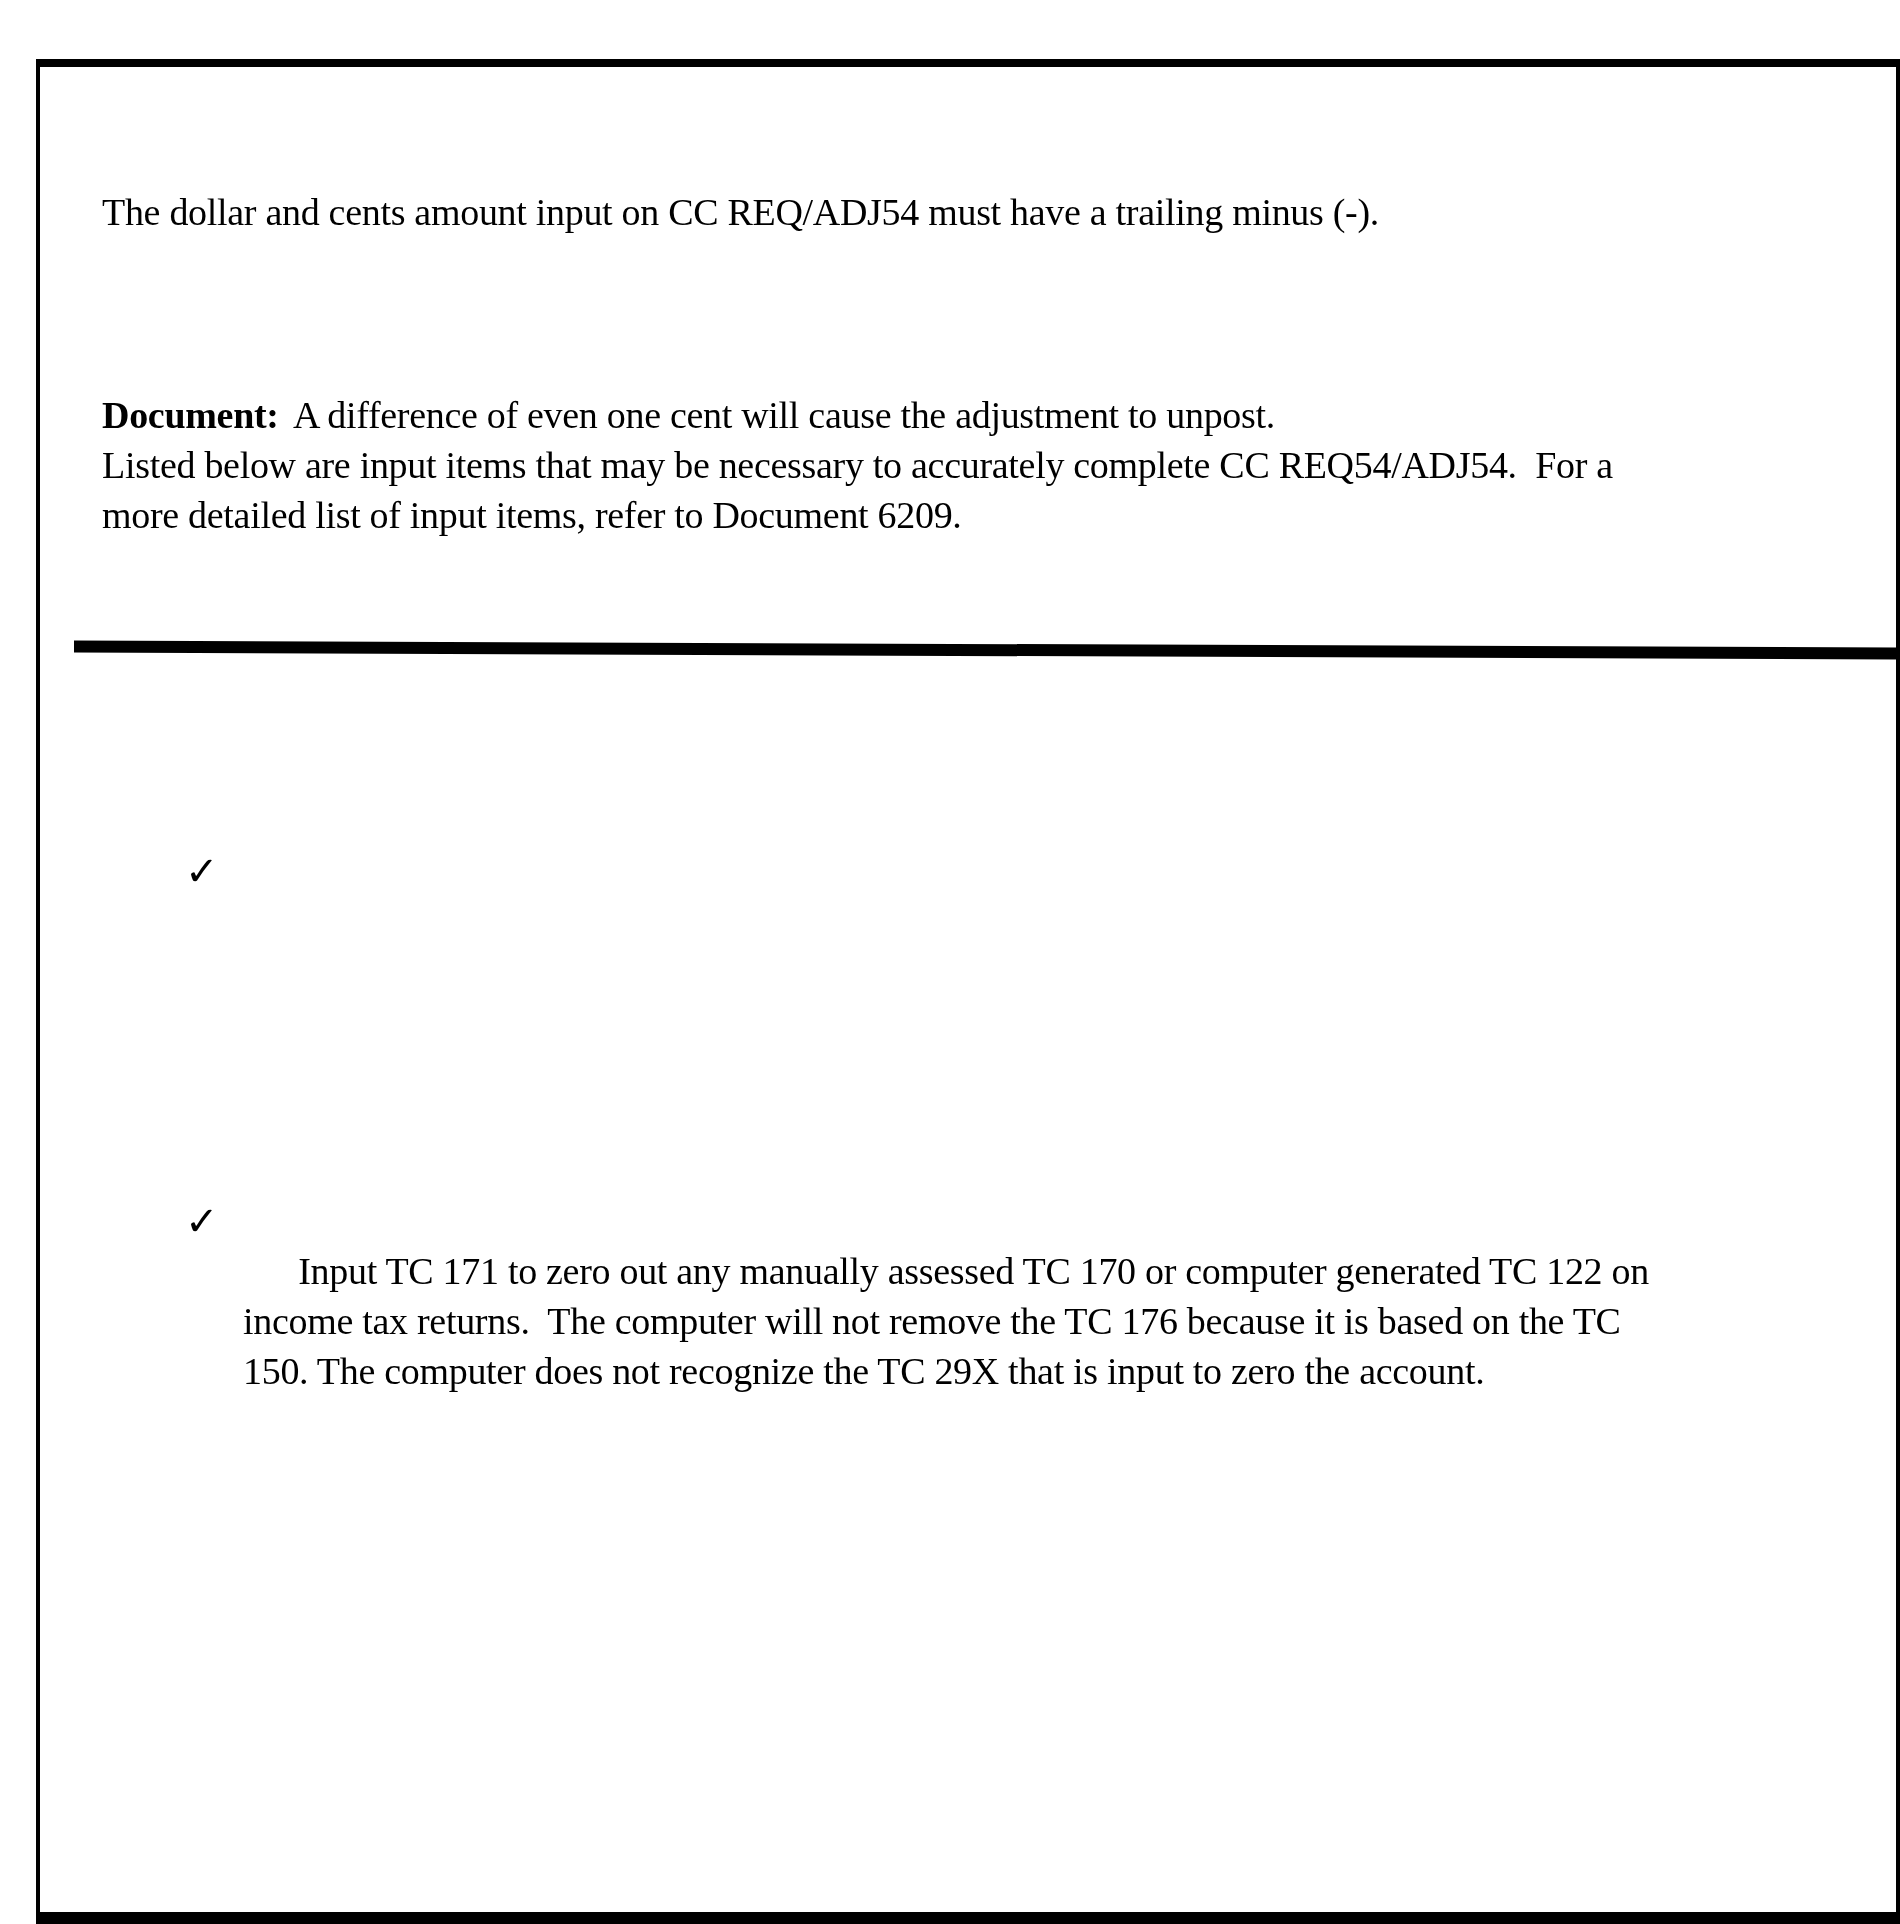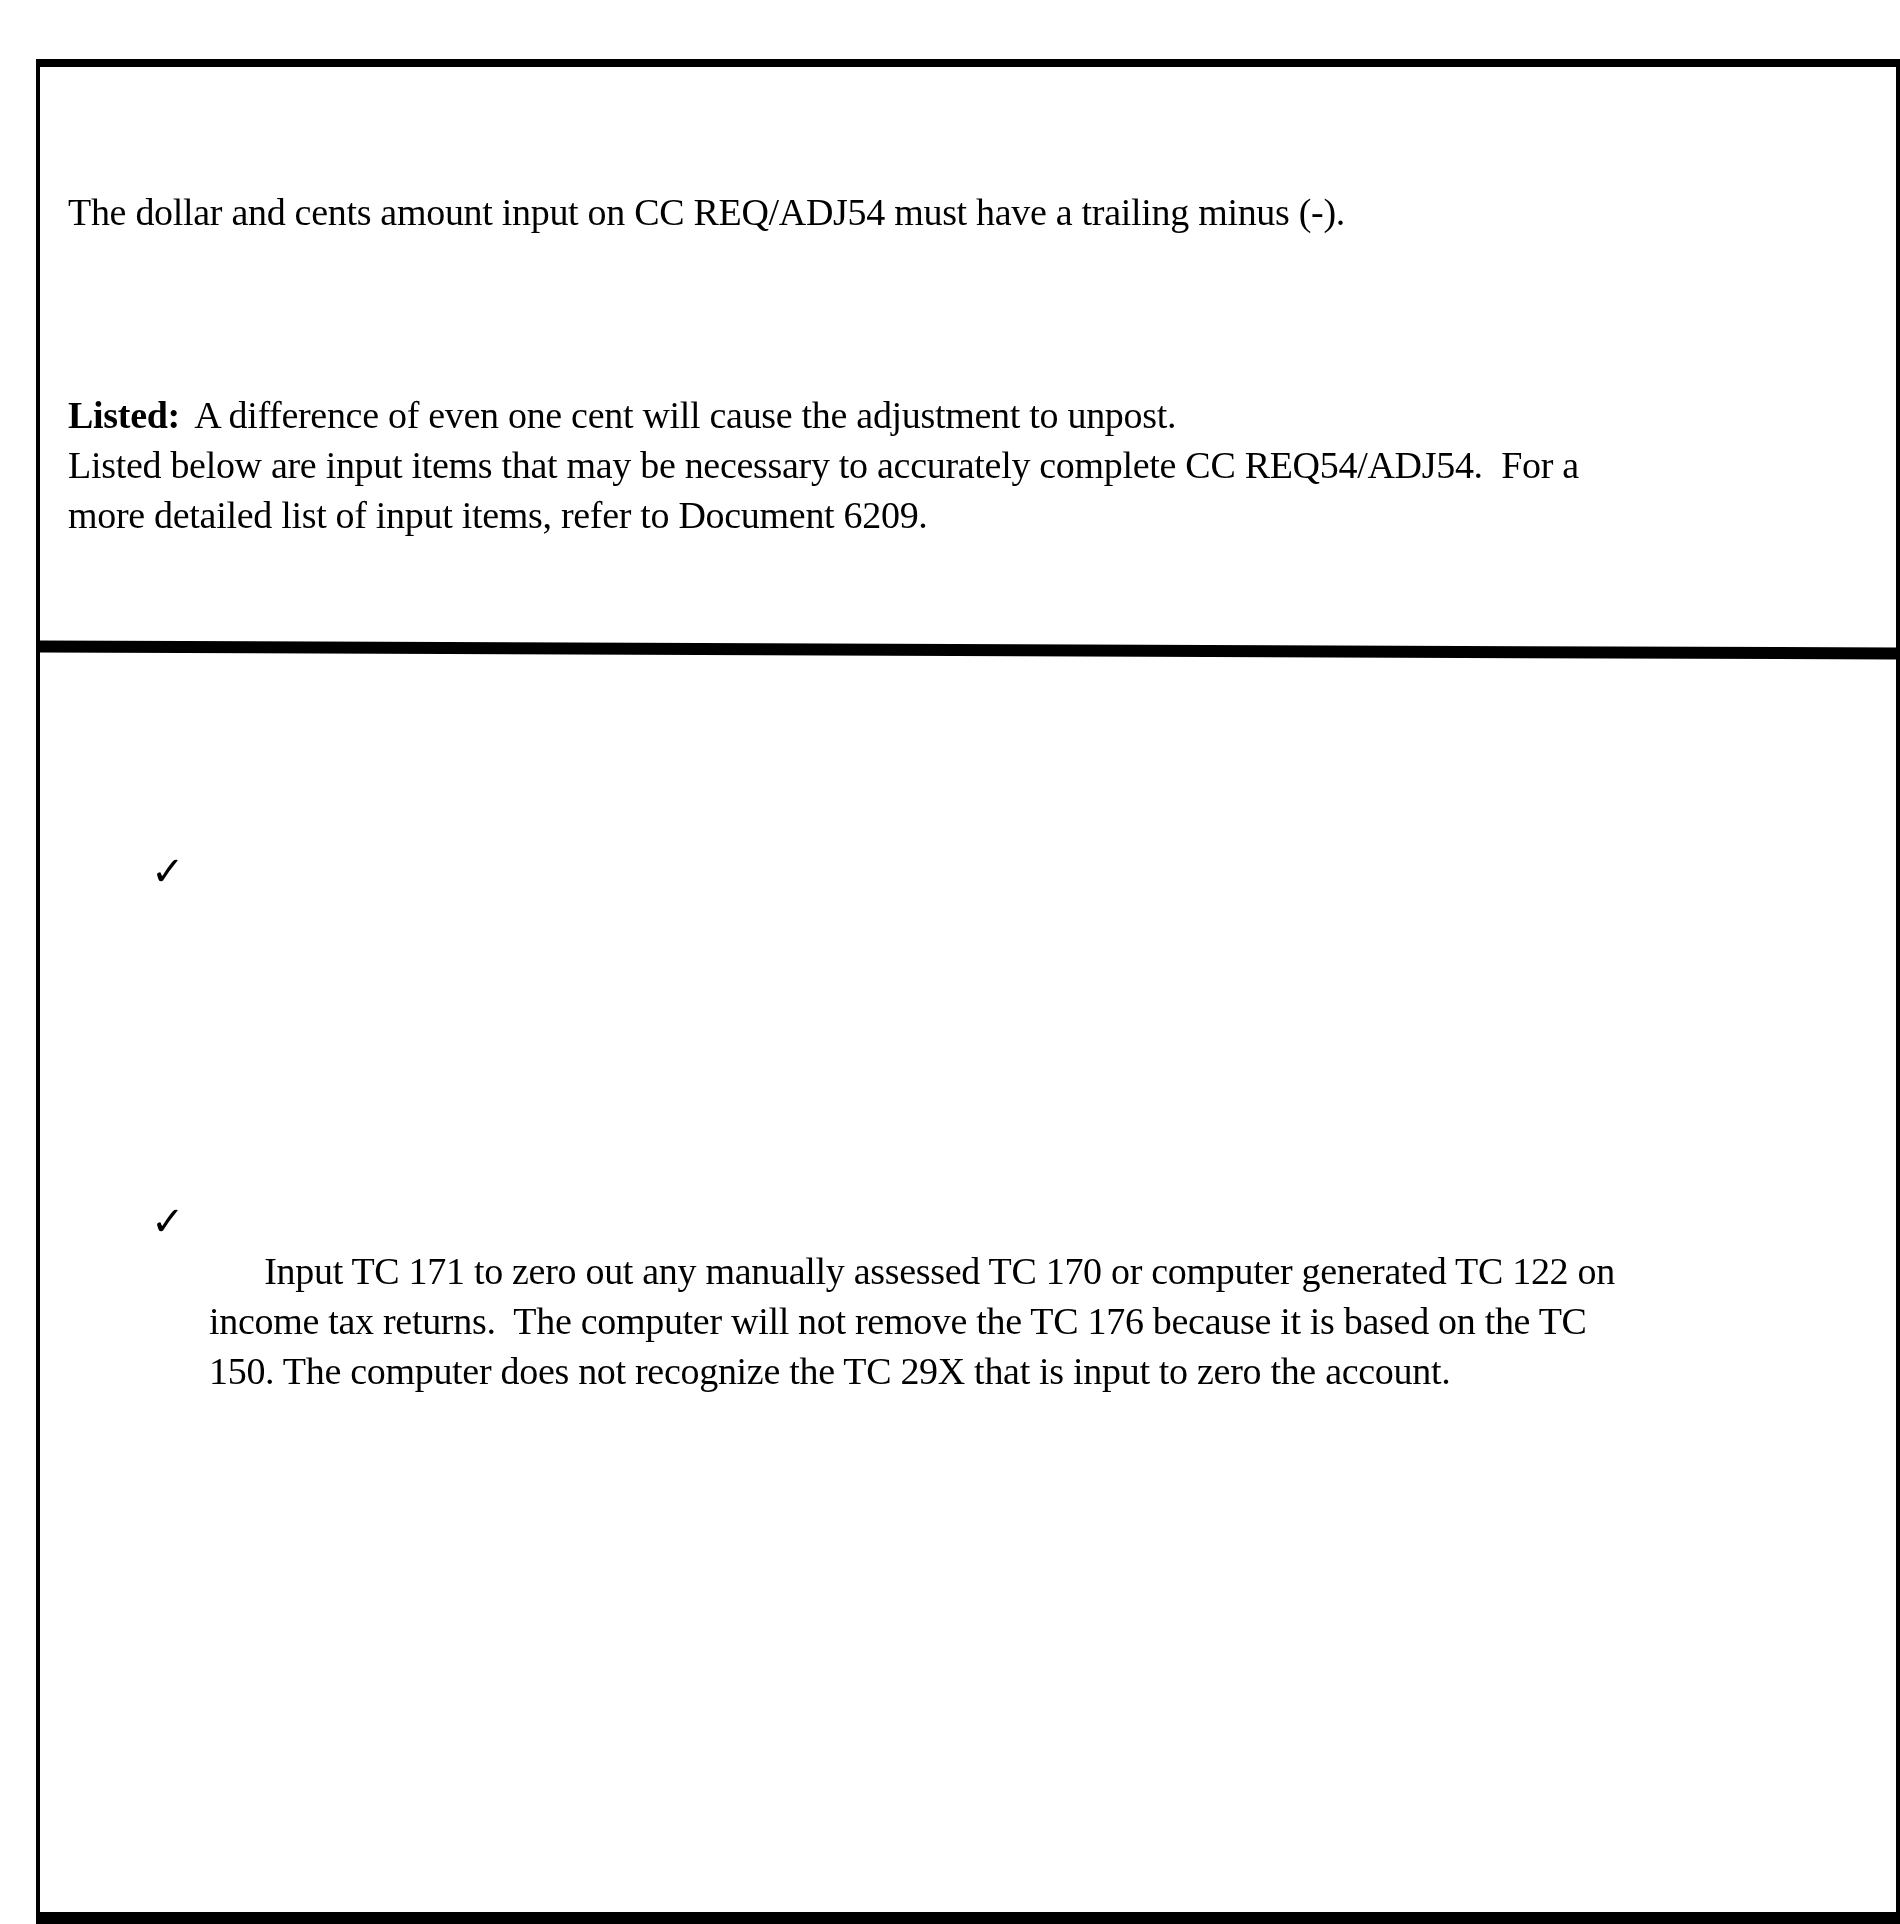--- a/index.html
+++ b/index.html
@@ -20,20 +20,21 @@
     position: absolute;
     left: 36px;
     top: 59px;
     right: 0;
     bottom: 0;
     border: 4.8px solid #000;
     border-top-width: 8.6px;
     border-bottom-width: 12.4px;
     overflow: hidden;
     box-sizing: border-box;
+    padding-left: 34px;
   }
   .intro {
     padding: 20px 27px 0 28px;
     font-size: 38px;
     line-height: 50px;
     letter-spacing: -0.3px;
     white-space: pre-wrap;
   }
   .para {
     margin: 0 0 53px 0;
@@ -77,21 +78,21 @@
     margin: 0 19px 50px 172px;
   }
 </style>
 </head>
 <body>
 
 <div class="frame">
 
   <div class="intro">
     <p class="para">The dollar and cents amount input on CC REQ/ADJ54 must have a trailing minus (-).</p>
-    <p class="para caution"><span class="lead">Listed:</span><span>A difference of even one cent will cause the adjustment to unpost.
+    <p class="para caution"><span class="lead">Document:</span><span>A difference of even one cent will cause the adjustment to unpost.
 Listed below are input items that may be necessary to accurately complete CC REQ54/ADJ54.  For a
 more detailed list of input items, refer to Document 6209.</span></p>
   </div>
 
   <div class="divider"></div>
 
   <div class="list">
 
     <div class="check-item">
       <span class="check">✓</span>

